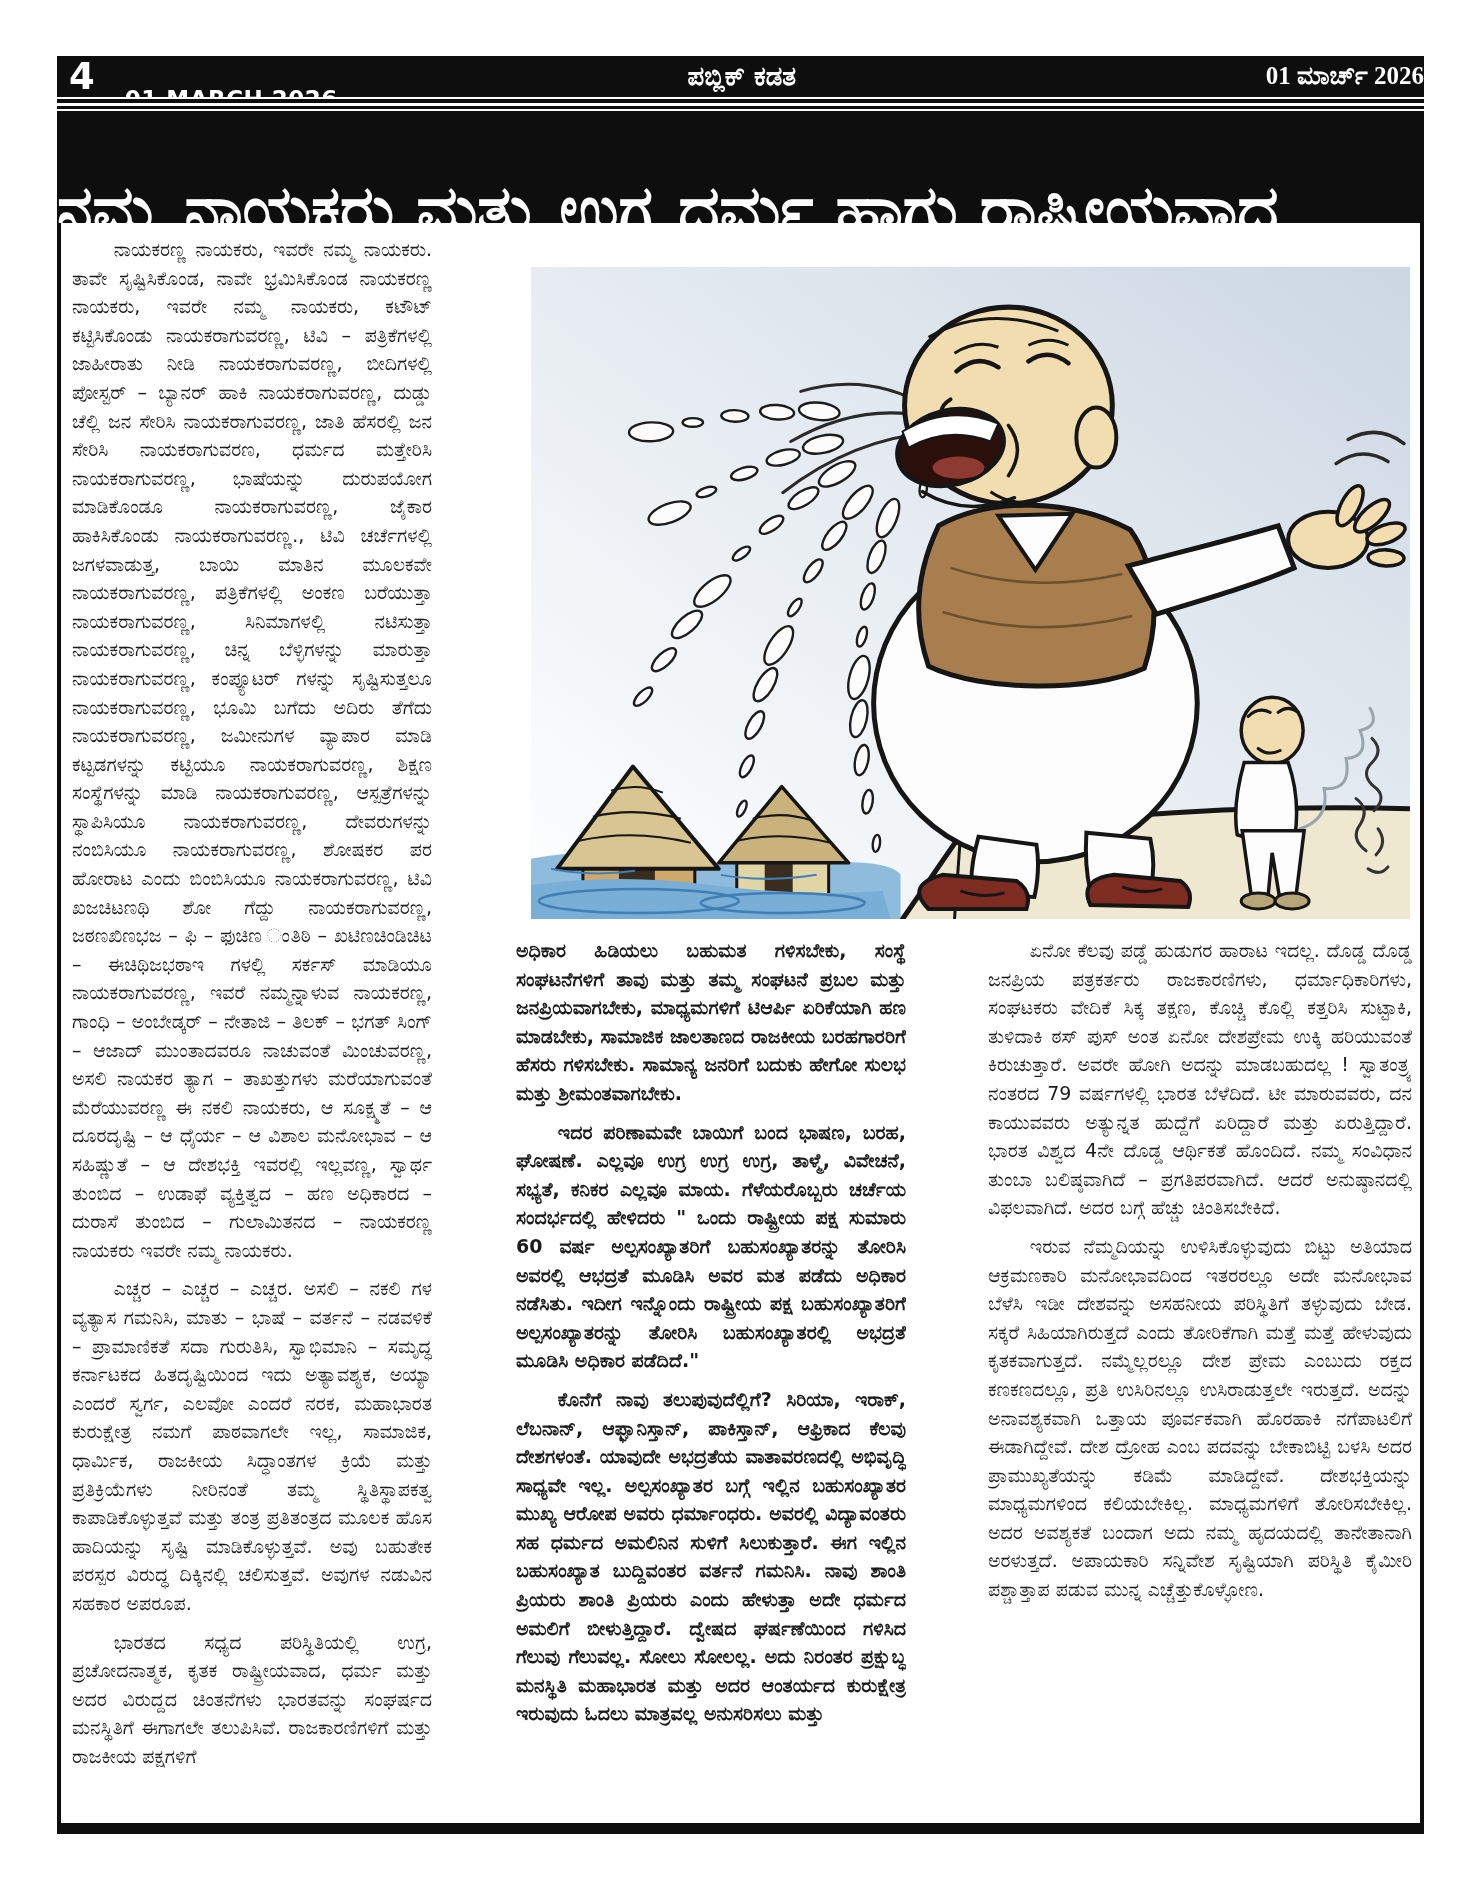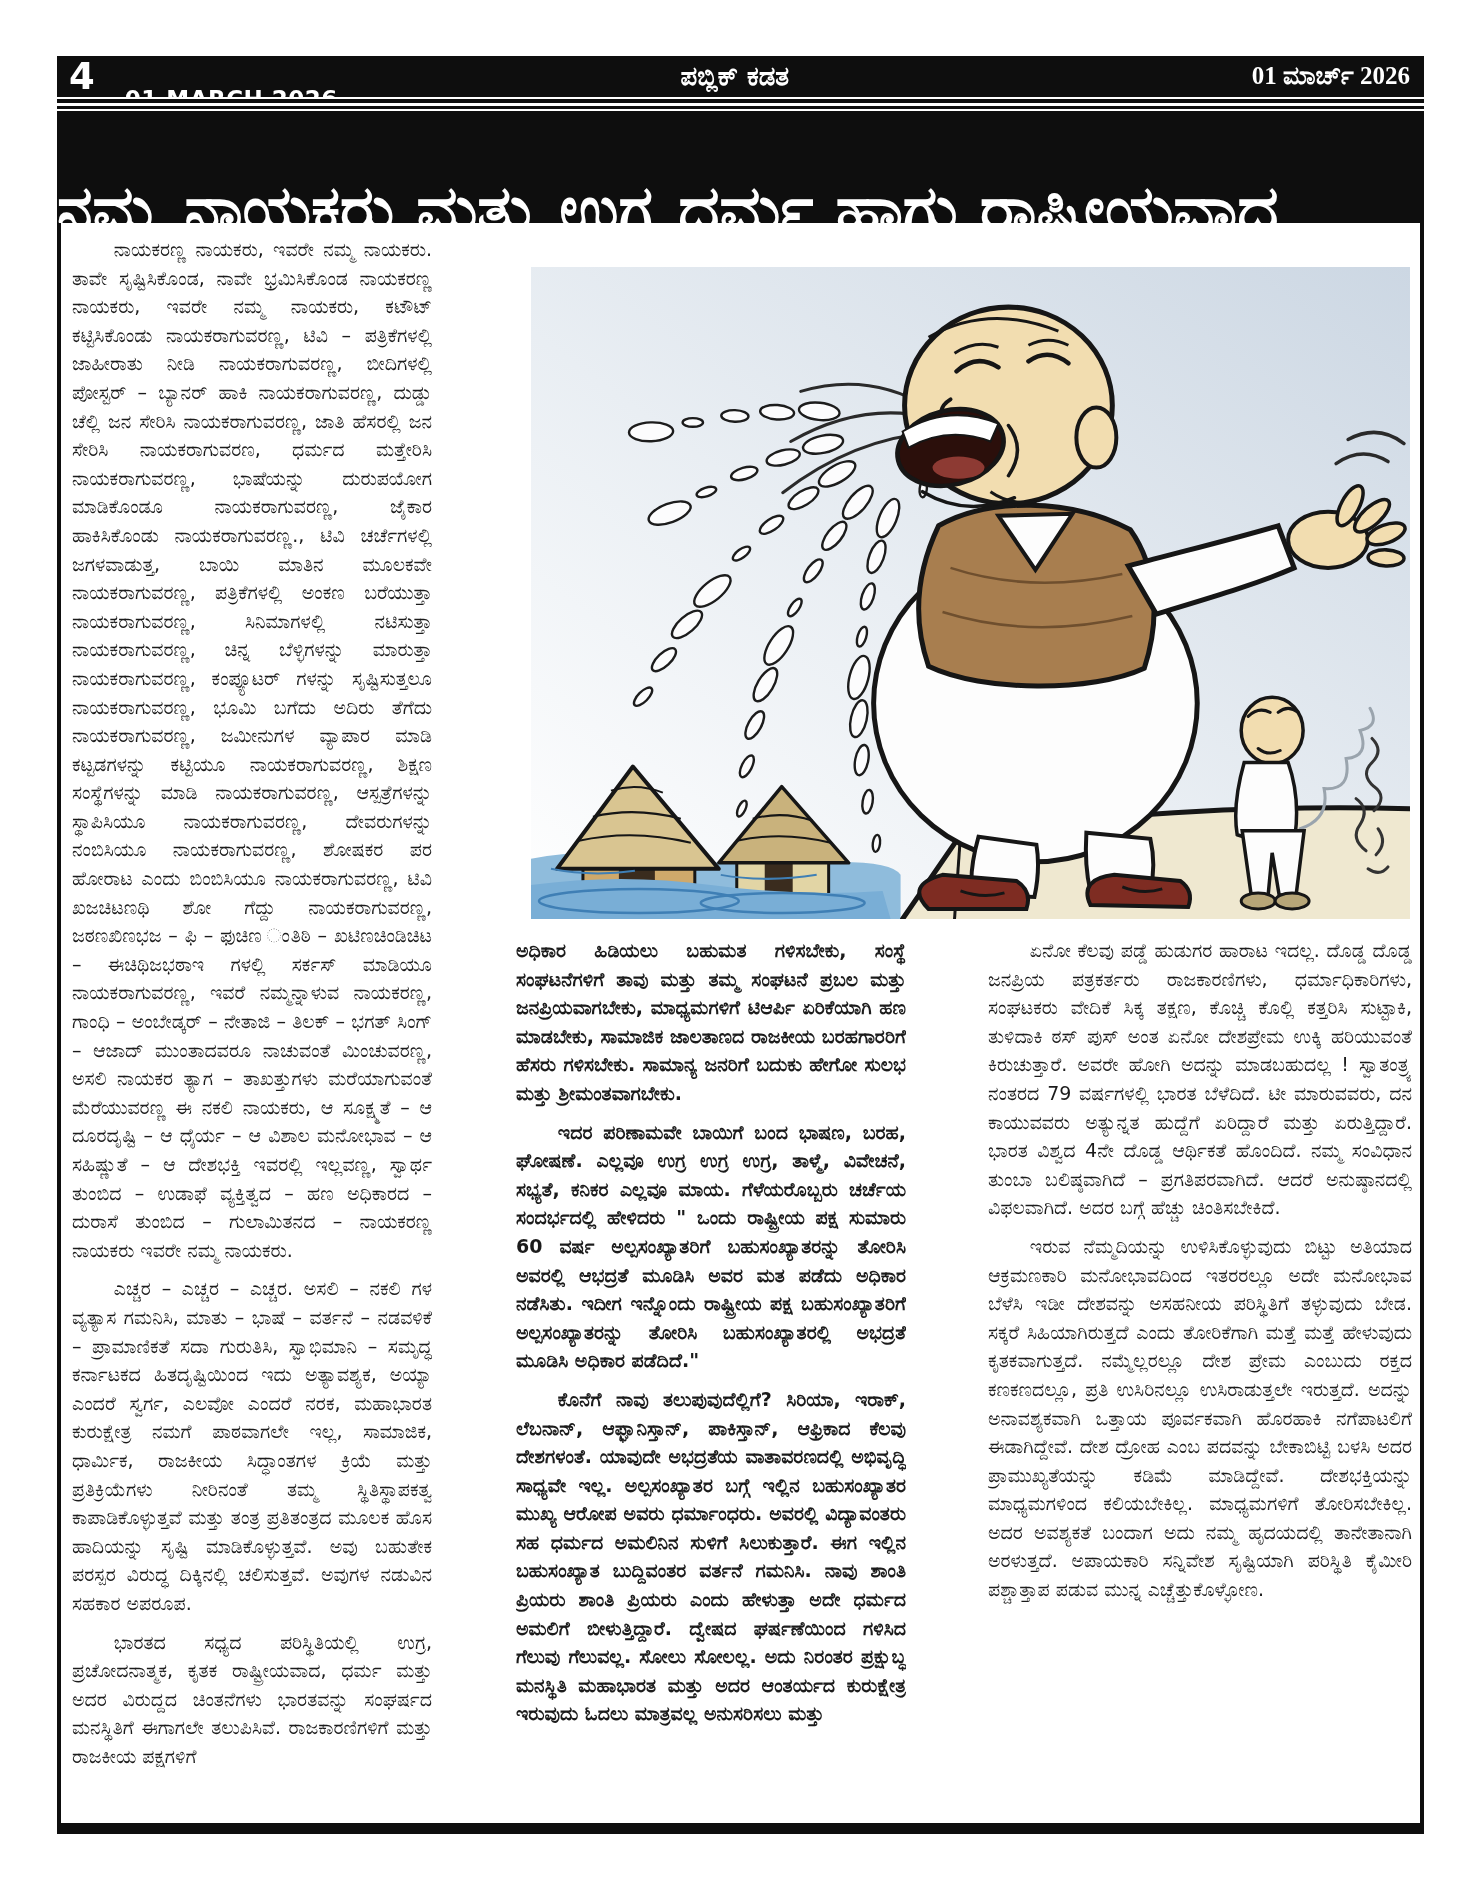--- a/index.html
+++ b/index.html
@@ -5,21 +5,21 @@
   html,body{margin:0;padding:0;background:#ffffff;}
   .page{position:relative;width:1476px;height:1890px;background:#ffffff;overflow:hidden;
         font-family:"DejaVu Sans","Liberation Sans",sans-serif;color:#1b1b1b;}
   
   .header-bar{position:absolute;left:57px;top:56px;width:1367px;height:41px;background:#0e0e0e;
               display:flex;align-items:center;justify-content:space-between;color:#fff;}
   .header-left{display:flex;align-items:center;gap:30px;margin-left:12px;}
   .page-number{font-size:37px;font-weight:bold;line-height:1;}
   .date-left{font-size:23px;font-weight:bold;letter-spacing:.5px;margin-top:44px;}
   .masthead{font-size:26px;font-weight:bold;transform:translateX(-60px);}
-  .date-right{font-size:25px;font-weight:bold;margin-right:14px;
+  .date-right{font-size:25px;font-weight:bold;
               font-family:"Liberation Serif","DejaVu Serif",serif;}
   .double-rule{position:absolute;left:57px;width:1367px;background:#0e0e0e;}
   .rule-a{top:99px;height:4px;}
   .rule-b{top:106px;height:3px;}
   
   .banner{position:absolute;left:57px;top:111px;width:1367px;height:112px;background:#0e0e0e;
           color:#ffffff;overflow:hidden;}
   .headline{font-size:64px;font-weight:bold;line-height:104px;white-space:nowrap;margin-top:46px;}
   
   .frame-left,.frame-right{position:absolute;top:223px;width:4px;height:1600px;background:#0e0e0e;}

